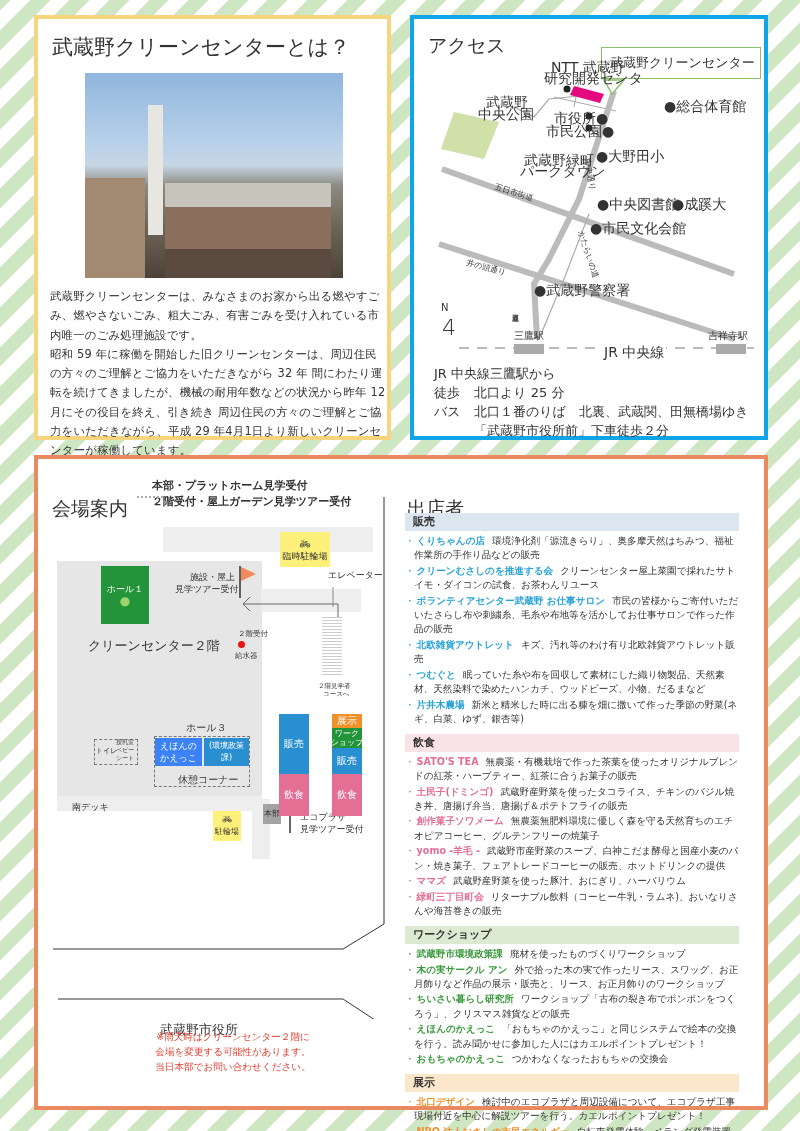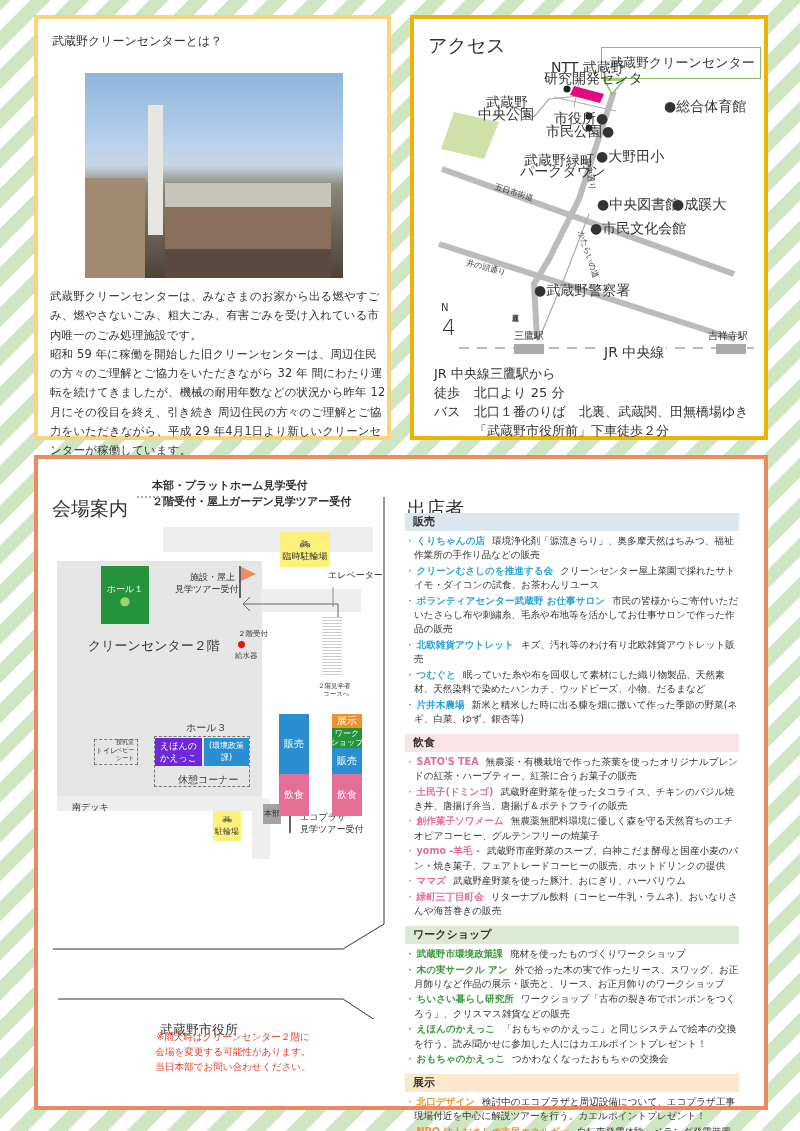--- a/index.html
+++ b/index.html
@@ -8,30 +8,30 @@
     position: relative;
     font-family: "DejaVu Sans", "Liberation Sans", sans-serif;
     color: #333;
     background: repeating-linear-gradient(-45deg, #ffffff 0 14px, #cfe6c2 14px 28px);
   }
   .panel { position: absolute; background: #fff; }
   .panel h2 { font-weight: normal; color: #333; }
 
   
   #about { left: 34px; top: 15px; width: 357px; height: 425px; border: 4px solid #f7d57e; }
-  #about h2 { position: absolute; left: 14px; top: 14px; font-size: 12px; }
+  #about h2 { position: absolute; left: 14px; top: 14px; font-size: 21px; }
   #about .photo { position: absolute; left: 47px; top: 54px; width: 258px; height: 205px; overflow: hidden;
     background: linear-gradient(180deg, #8fb6dc 0%, #b9d1ea 35%, #c7d6e4 45%, #8c8a80 55%, #6e6458 75%, #4d4238 100%); }
   #about .photo .stack { position: absolute; left: 63px; top: 32px; width: 15px; height: 130px; background: #e8e6e0; }
   #about .photo .bldg { position: absolute; left: 80px; top: 110px; width: 166px; height: 95px; background: linear-gradient(180deg,#c7c4bc 0 25%, #8a6f5c 25% 70%, #5a4a40 70%); }
   #about .photo .bldg2 { position: absolute; left: 0; top: 105px; width: 60px; height: 100px; background: #a28a72; }
   #about .body { position: absolute; left: 12px; top: 268px; width: 338px; font-size: 11.4px; line-height: 19.3px; color: #333; letter-spacing: 0.2px; }
 
   
-  #access { left: 410px; top: 15px; width: 358px; height: 425px; border: 4px solid #eab308; }
+  #access { left: 410px; top: 15px; width: 358px; height: 425px; border: 4px solid #0ea5e9; }
   #access h2 { position: absolute; left: 14px; top: 14px; font-size: 19px; }
   #access .map { position: absolute; left: 0; top: 0; width: 350px; height: 330px; }
   #access .label-box { position: absolute; left: 187px; top: 28px; width: 160px; height: 32px; border: 1.5px solid #8bbf6b; background:#fff;
     font-size: 13px; line-height: 29px; padding-left: 8px; color: #333; }
   #access .m { position: absolute; font-size: 14px; color: #333; white-space: nowrap; }
   #access .dirs { position: absolute; left: 20px; top: 345px; font-size: 13px; line-height: 19px; color: #333; }
   #access .dirs .row { display: flex; }
   #access .dirs .k { width: 40px; }
 
   
@@ -192,21 +192,21 @@
   <span class="fp-text" style="left:280px;top:223px;font-size:6.5px;">２階見学者</span>
   <span class="fp-text" style="left:285px;top:231px;font-size:6.5px;">コースへ</span>
 
   <span class="fp-text" style="left:148px;top:262px;font-size:10px;">ホール３</span>
   <div class="fp" style="left:116px;top:277px;width:96px;height:51px;border:1px dashed #777;"></div>
   <div class="fp" style="left:56px;top:280px;width:44px;height:26px;border:1px dashed #777;"></div>
   <span class="fp-text" style="left:58px;top:287px;font-size:7px;">トイレ</span>
   <span class="fp-text" style="left:78px;top:279px;font-size:6px;line-height:8px;white-space:pre;">授乳室
 ベビー
 シート</span>
-  <div class="block" style="left:117px;top:279px;width:47px;height:28px;background:#6d28d9;white-space:pre;font-size:9px;">えほんの
+  <div class="block" style="left:117px;top:279px;width:47px;height:28px;background:#3b82f6;white-space:pre;font-size:9px;">えほんの
 かえっこ</div>
   <div class="block" style="left:166px;top:279px;width:45px;height:28px;background:#2a8fd0;font-size:8px;">(環境政策課)</div>
   <span class="fp-text" style="left:140px;top:314px;font-size:10px;">休憩コーナー</span>
   <span class="fp-text" style="left:34px;top:342px;font-size:9px;">南デッキ</span>
 
   <div class="block" style="left:175px;top:352px;width:28px;height:30px;background:#fdf17c;color:#333;flex-direction:column;font-size:8px;">
     <span>🚲︎</span>
     <span>駐輪場</span>
   </div>
   <div class="block" style="left:225px;top:345px;width:18px;height:20px;background:#a3a3a3;color:#333;font-size:8px;">本部</div>

